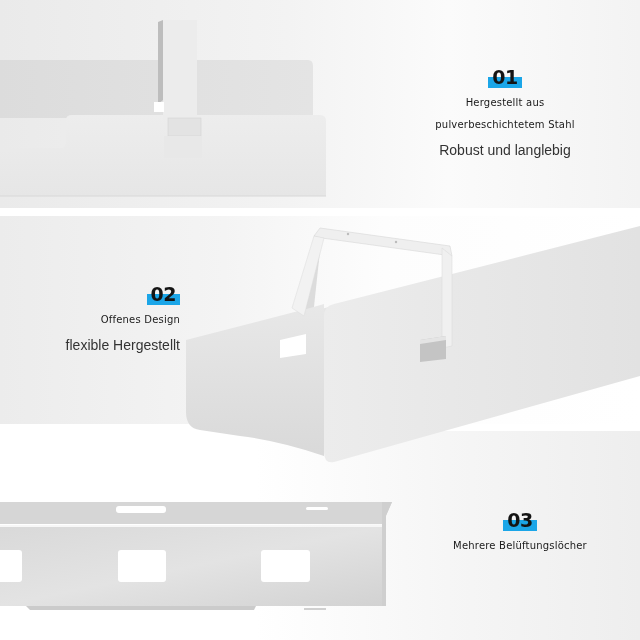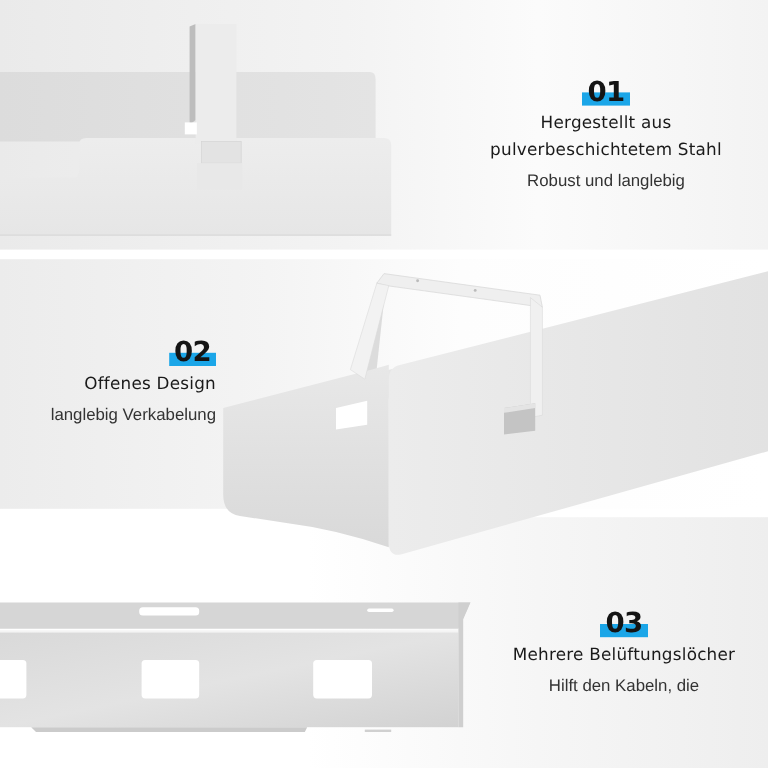--- a/index.html
+++ b/index.html
@@ -14,22 +14,22 @@
     .band-3 { left: 0; top: 431px; width: 640px; height: 209px;
       background: linear-gradient(90deg, #ffffff 0%, #ffffff 40%, #f6f6f6 70%, #eeeeee 100%); }
 
     .illus { position: absolute; }
     .illus svg { display: block; }
 
     .feature { position: absolute; text-align: center; }
     .badge { display: inline-block; position: relative; height: 22px; }
     .badge-bar { position: absolute; left: 0; right: 0; bottom: 0; height: 11px; background: #1ba6e8; }
     .badge-num { position: relative; font-family: "DejaVu Sans", sans-serif; font-weight: bold;
-      font-size: 23px; line-height: 22px; color: #141414; padding: 0 4px; letter-spacing: -0.5px; }
-    .title { font-size: 14px; line-height: 22px; color: #1a1a1a; margin-top: 4px; letter-spacing: 0.2px; }
+      font-size: 19px; line-height: 22px; color: #141414; padding: 0 4px; letter-spacing: -0.5px; }
+    .title { font-size: 10px; line-height: 22px; color: #1a1a1a; margin-top: 4px; letter-spacing: 0.2px; }
     .sub { font-family: "Liberation Sans", sans-serif; font-size: 14px; line-height: 20px; color: #333333; margin-top: 4px; }
 
     .f1 { left: 370px; top: 66px; width: 270px; }
     .f2 { left: 0px; top: 283px; width: 180px; text-align: right; }
     .f3 { left: 400px; top: 509px; width: 240px; }
   </style>
 </head>
 <body>
 
 <div class="band band-1"></div>
@@ -143,28 +143,27 @@
 
 <div class="feature f2">
   <div class="badge">
     <div class="badge-bar" style="background: rgb(27, 166, 232);"></div>
     <span class="badge-num">02</span>
   </div>
   <div class="title">
     <div>Offenes Design</div>
   </div>
   <div class="sub">
-    <div>langlebig Verkabelung</div>
+    <div>flexible Hergestellt</div>
   </div>
 </div>
 
 <div class="feature f3">
   <div class="badge">
     <div class="badge-bar" style="background: rgb(27, 166, 232);"></div>
     <span class="badge-num">03</span>
   </div>
   <div class="title">
     <div>Mehrere Belüftungslöcher</div>
   </div>
   <div class="sub">
-    <div>Hilft den Kabeln, die</div>
   </div>
 </div>
 
 </body></html>

